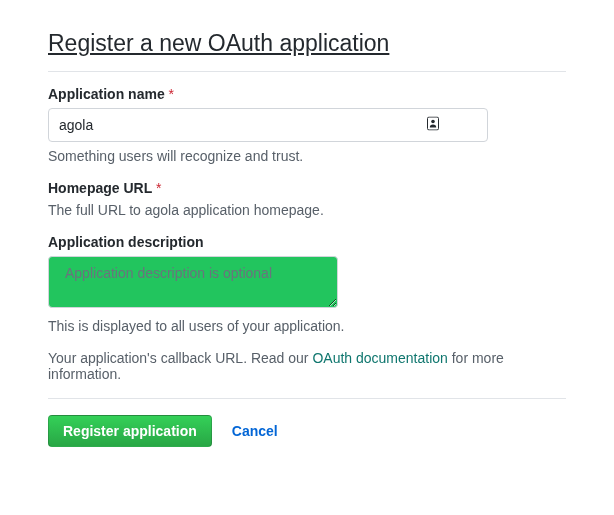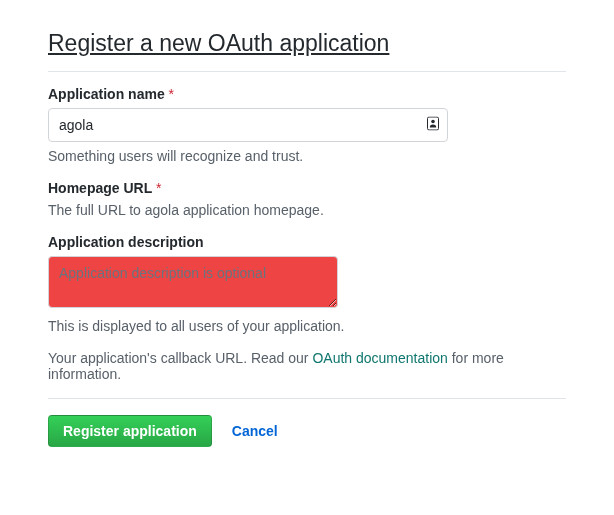--- a/index.html
+++ b/index.html
@@ -22,42 +22,42 @@
     }
     .form-group { margin-bottom: 16px; }
     .label {
       font-size: 14px;
       font-weight: 600;
       display: block;
       margin-bottom: 6px;
     }
     .required-star { color: #cb2431; font-weight: 400; }
     .input {
-      width: 400px;
+      width: 440px;
       padding: 6px 10px;
       font-size: 14px;
       line-height: 20px;
       border: 1px solid #d1d5da;
       border-radius: 4px;
       background: #fff;
       color: #24292e;
       outline: none;
     }
     .input.focused {
       border-color: #2188ff;
       box-shadow: 0 0 0 3px rgba(3,102,214,0.15);
     }
     .textarea {
       width: 290px;
       height: 52px;
-      padding: 8px 10px;
+      padding: 8px 16px;
       font-size: 14px;
       border: 1px solid #d1d5da;
       border-radius: 4px;
-      background: #ef4444;
+      background: #22c55e;
       color: #24292e;
       resize: vertical;
       font-family: inherit;
       outline: none;
     }
     .textarea::placeholder { color: #6a737d; }
     .hint {
       font-size: 14px;
       color: #586069;
       margin-top: 6px;

